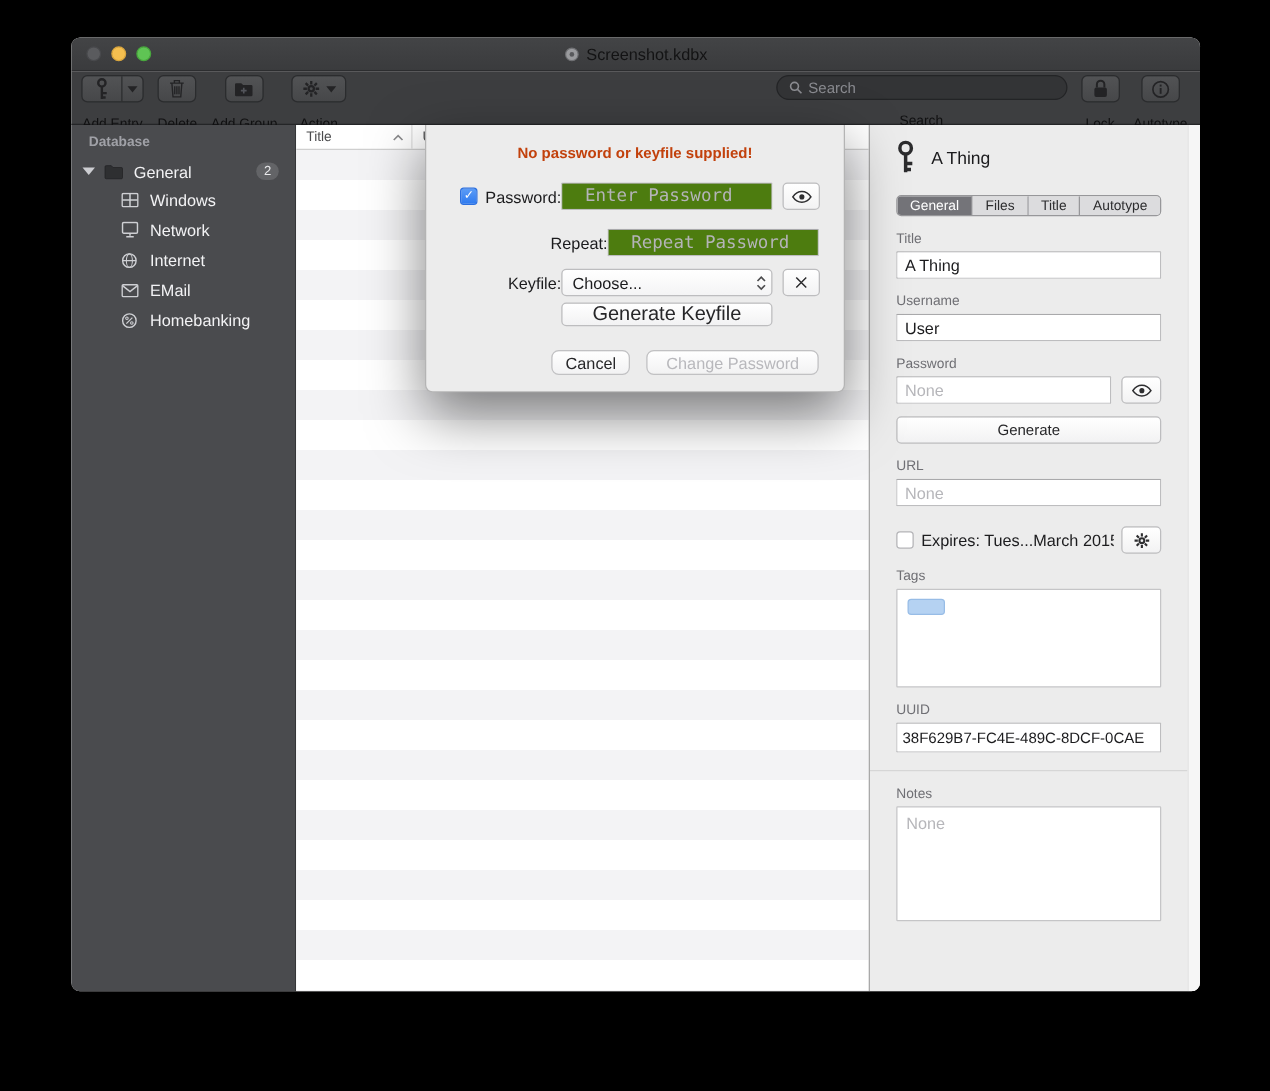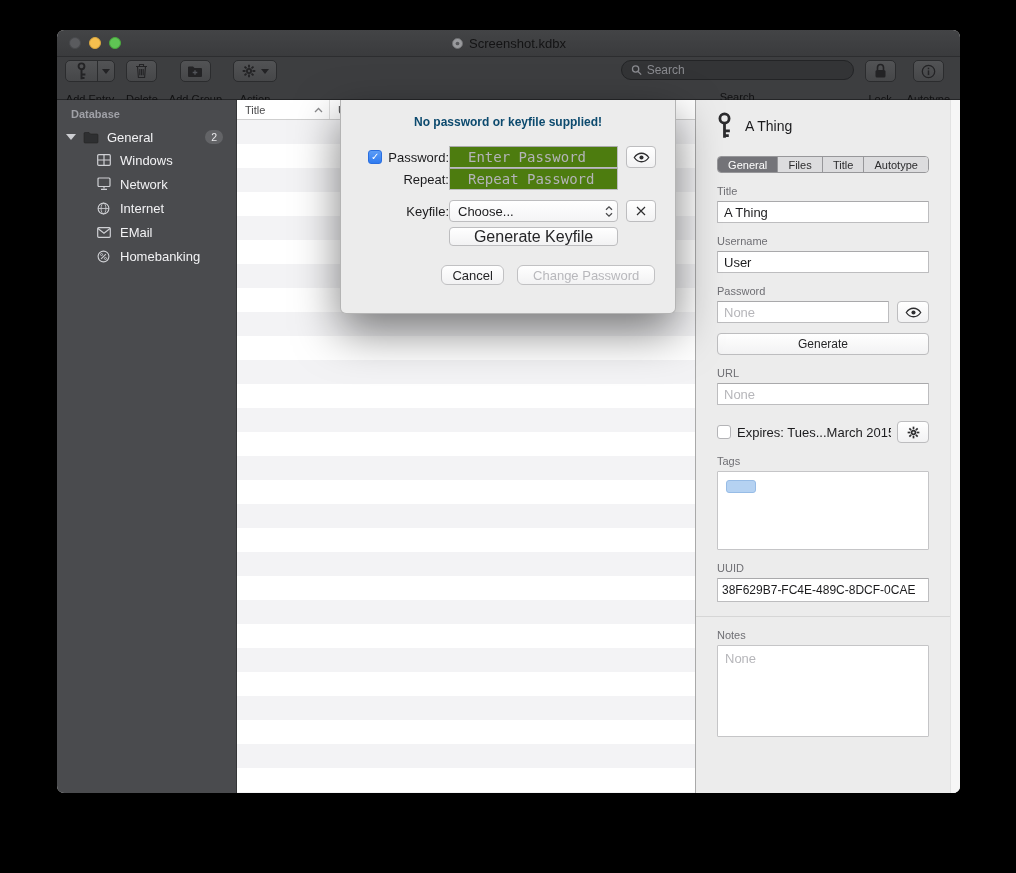--- a/index.html
+++ b/index.html
@@ -112,21 +112,21 @@
   .ins-divider { border:none; border-top:1px solid #d6d6d6; margin:14px -31px 0 -21px; }
   .notes-box { height:92px; resize:none; font-size:13px; color:#1c1c1e; padding:5px 7px;
                font-family:"Liberation Sans",sans-serif; outline:none; width:100%;
                background:#fff; border:1px solid #c5c5c7; border-radius:1px; }
   .notes-box::placeholder { color:#b6b6ba; }
 
   
   .sheet { position:absolute; left:283px; top:70px; width:336px; height:214px; z-index:5;
            background:#ececec; border:1px solid #b4b4b4; border-top:none;
            border-radius:0 0 6px 6px; box-shadow:0 18px 45px rgba(0,0,0,.5); }
-  .sheet-msg { text-align:center; margin-top:15px; font-size:12px; font-weight:bold; color:#0c4a6e; }
+  .sheet-msg { text-align:center; margin-top:15px; font-size:12px; font-weight:bold; color:#c2410c; }
   .sheet-row { display:flex; align-items:center; padding:0 20px; height:22px; }
   .lbl-cell { width:88px; flex:none; display:flex; align-items:center; justify-content:flex-end;
               gap:6px; font-size:13px; color:#1b1b1d; }
   .sheet-field { width:169px; height:22px; background:#4d7c0f; border:1px solid #bdbdbf;
                  border-top-color:#a9a9ab; border-radius:1px; padding:0 18px; font-size:14px;
                  font-family:"DejaVu Sans Mono",monospace; color:#1c1c1e; outline:none; flex:none; }
   .sheet-field::placeholder { color:#b4b4b8; }
   .sheet-eye { width:30px; height:22px; margin-left:8px; flex:none; }
   .dropdown { width:169px; height:22px; flex:none; background:linear-gradient(#ffffff,#f4f4f5);
               border:1px solid #bdbdbf; border-radius:4px; display:flex; align-items:center;
@@ -135,21 +135,21 @@
   .clearbtn { width:30px; height:22px; margin-left:8px; flex:none; }
   .gen-keyfile { margin:5px 0 0 108px; width:169px; height:19px; font-size:16px; color:#262628;
                  background:linear-gradient(#ffffff,#f2f2f3); border:1px solid #bdbdbf;
                  border-radius:4px; font-family:"Liberation Sans",sans-serif; cursor:default; }
   .sheet-buttons { display:flex; margin:19px 20px 0 100px; gap:13px; }
   .btn { height:20px; background:linear-gradient(#ffffff,#f2f2f3); border:1px solid #c1c1c3;
          border-radius:6px; font-size:13px; color:#262628; font-family:"Liberation Sans",sans-serif;
          cursor:default; }
   .btn-cancel { width:64px; }
   .btn-change { width:139px; color:#b8b8bc; }
-  .mt17 { margin-top:17px; } .mt6 { margin-top:0; } .mt10 { margin-top:10px; }
+  .mt17 { margin-top:17px; } .mt6 { margin-top:15px;justify-content:flex-end; } .mt10 { margin-top:10px; }
 </style>
 </head>
 <body>
 
 <div class="canvas">
   <div class="window">
 
     <div class="titlebar">
       <div class="traffic">
         <span class="light close"></span>

